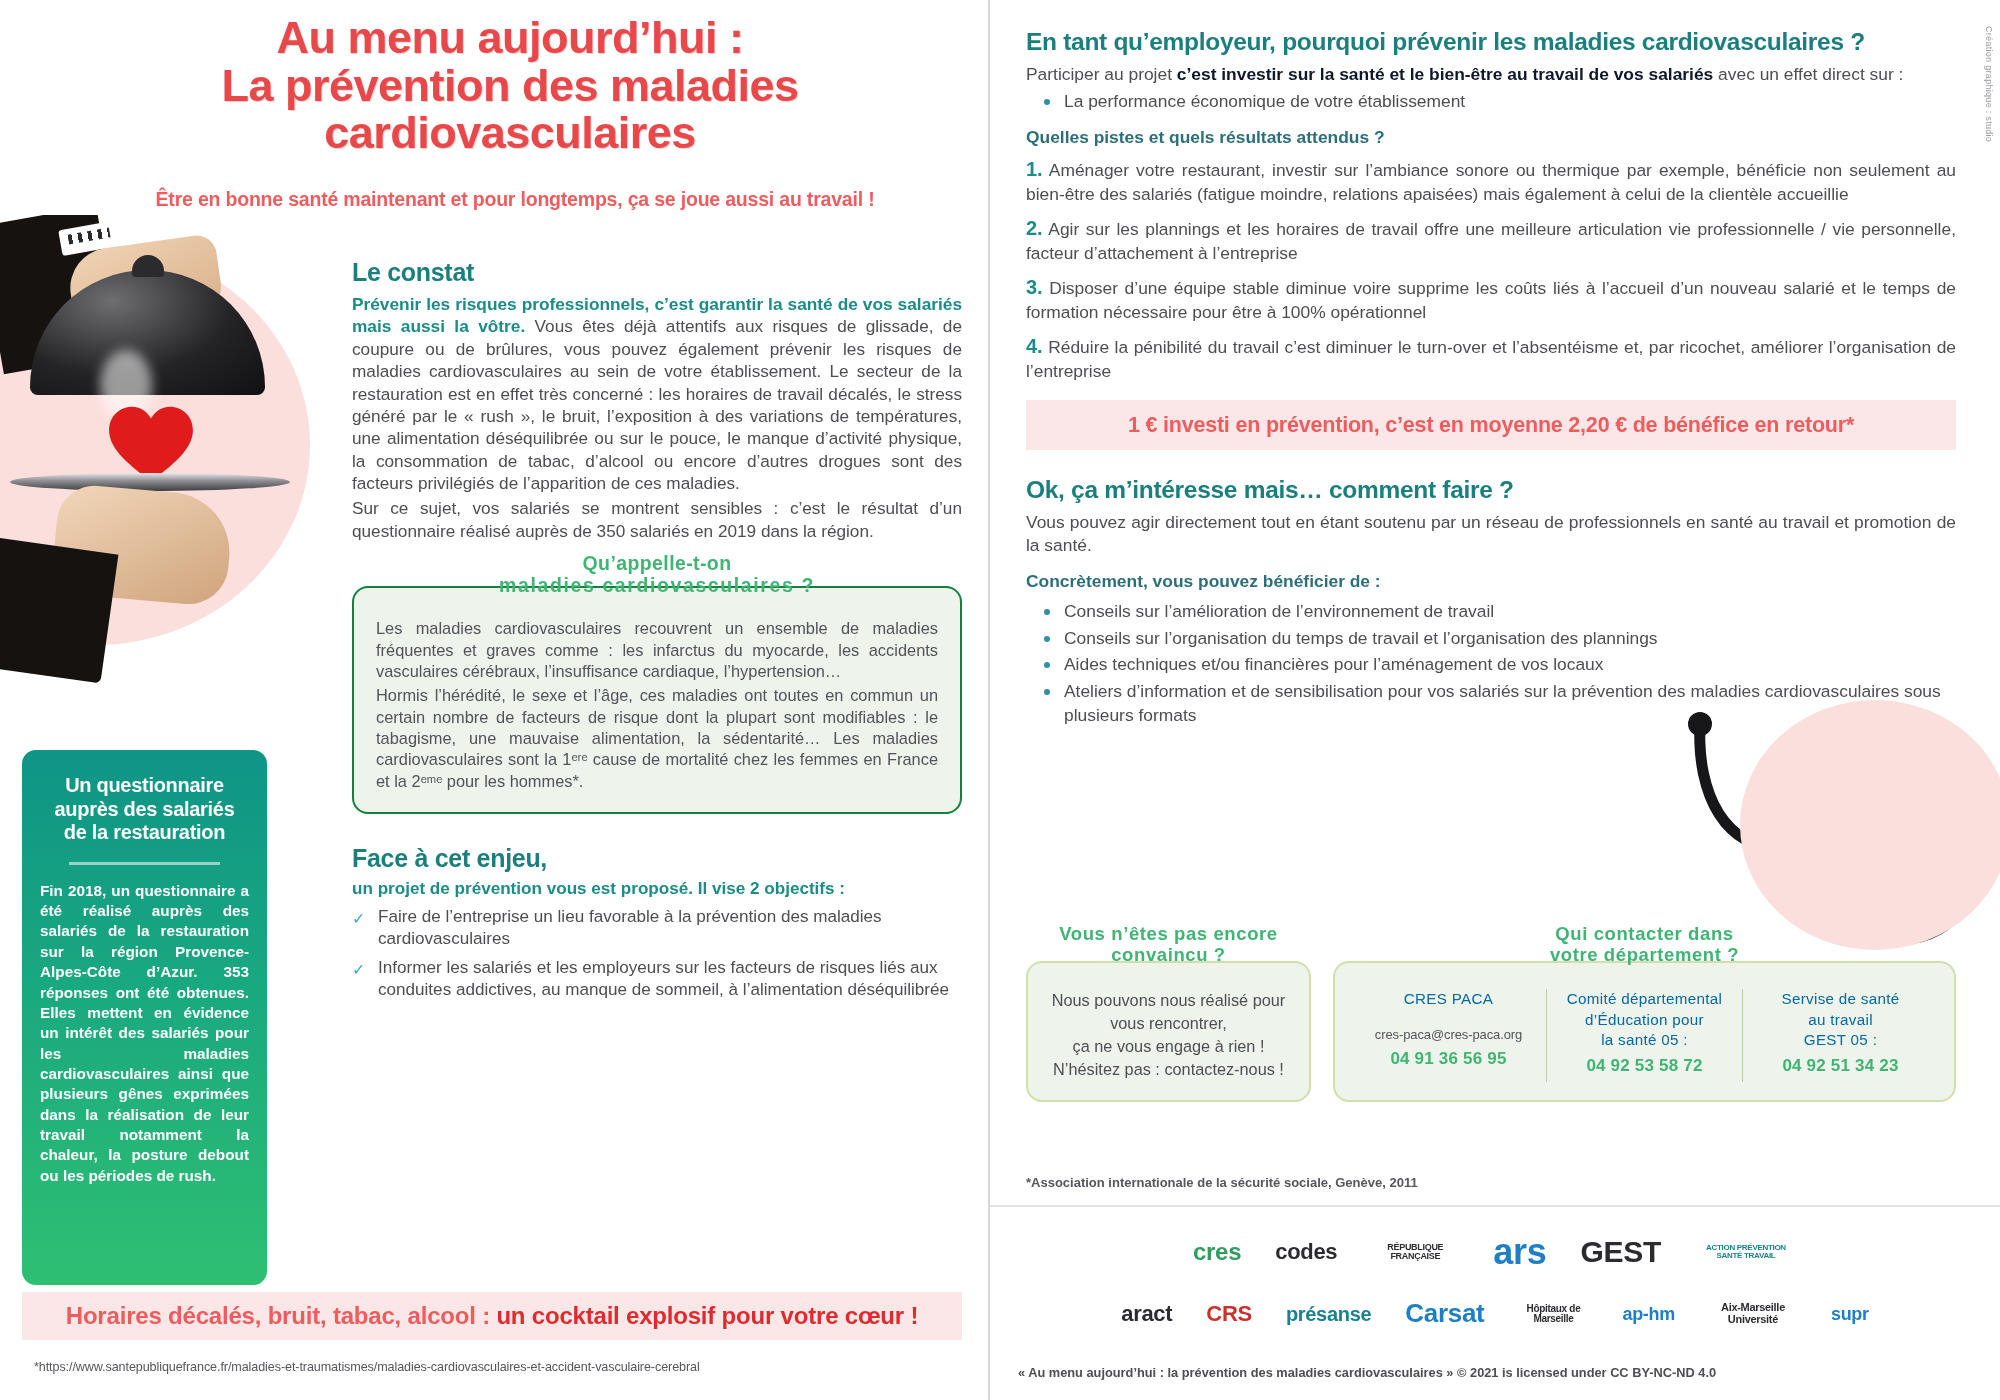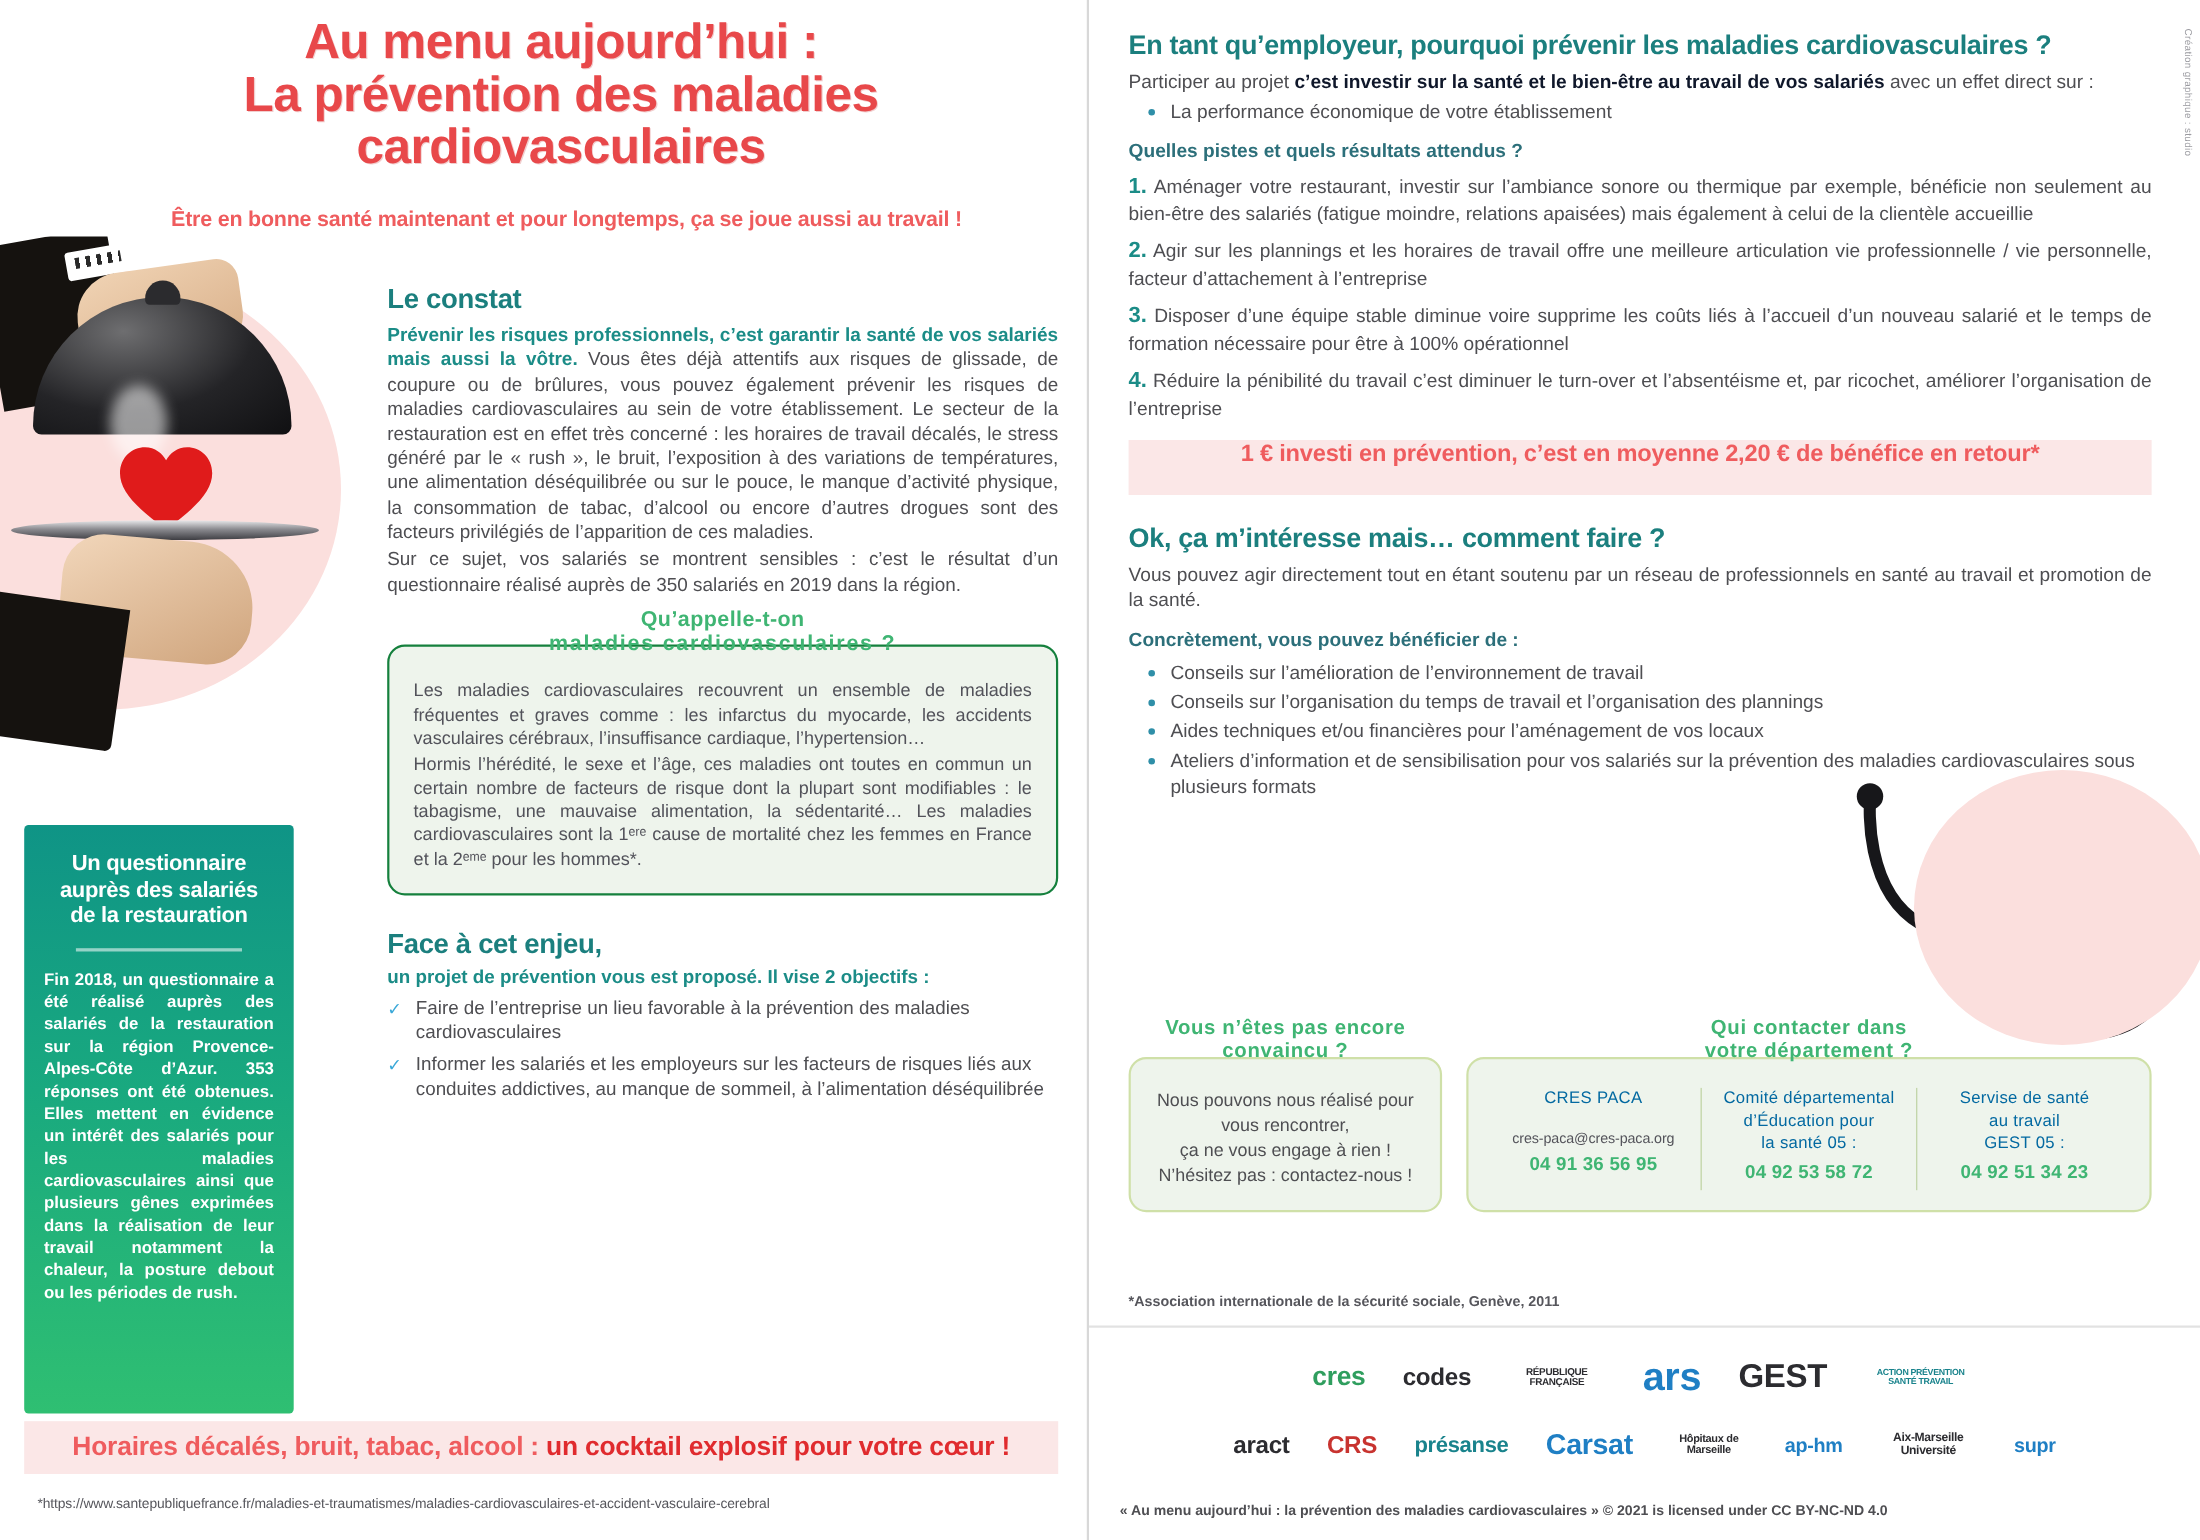--- a/index.html
+++ b/index.html
@@ -152,21 +152,21 @@
   }
 
   
   .green-card {
     position: absolute;
     left: 22px;
     top: 750px;
     width: 245px;
     height: 535px;
     background: linear-gradient(180deg,#0f9486 0%, #19a97f 45%, #2fbf72 100%);
-    border-radius: 4px;
+    border-radius: 14px;
     padding: 24px 18px 18px 18px;
     color: #ffffff;
   }
   .green-card h3 {
     font-size: 20px;
     line-height: 1.18;
     text-align: center;
     font-weight: 800;
     letter-spacing: -0.3px;
     font-stretch: condensed;
@@ -390,21 +390,21 @@
     font-weight: 800;
     font-size: 20px;
   }
 
   .pink-banner {
     margin: 18px 16px 26px 0;
     width: 930px;
     height: 50px;
     background: #fbe7e7;
     display: flex;
-    align-items: flex-start;
+    align-items: center;
     justify-content: center;
   }
   .pink-banner .t {
     color: #ef5c5e;
     font-size: 21.5px;
     font-weight: 800;
     font-stretch: condensed;
     letter-spacing: -0.2px;
   }
 

